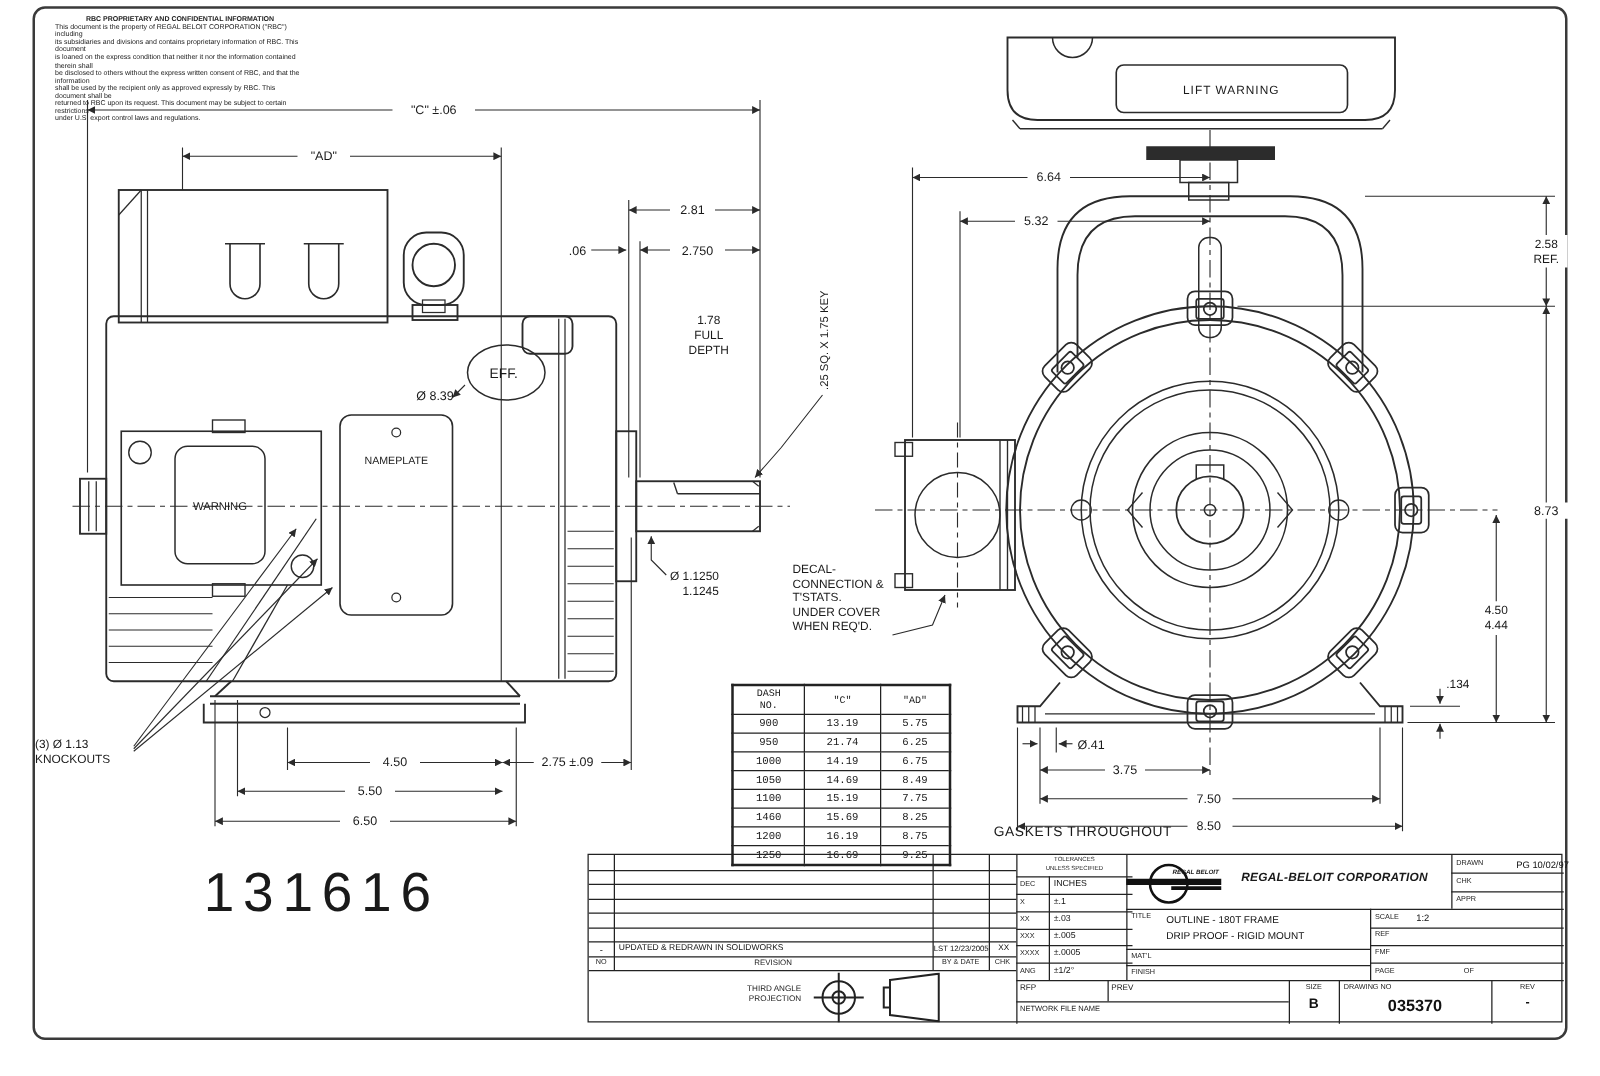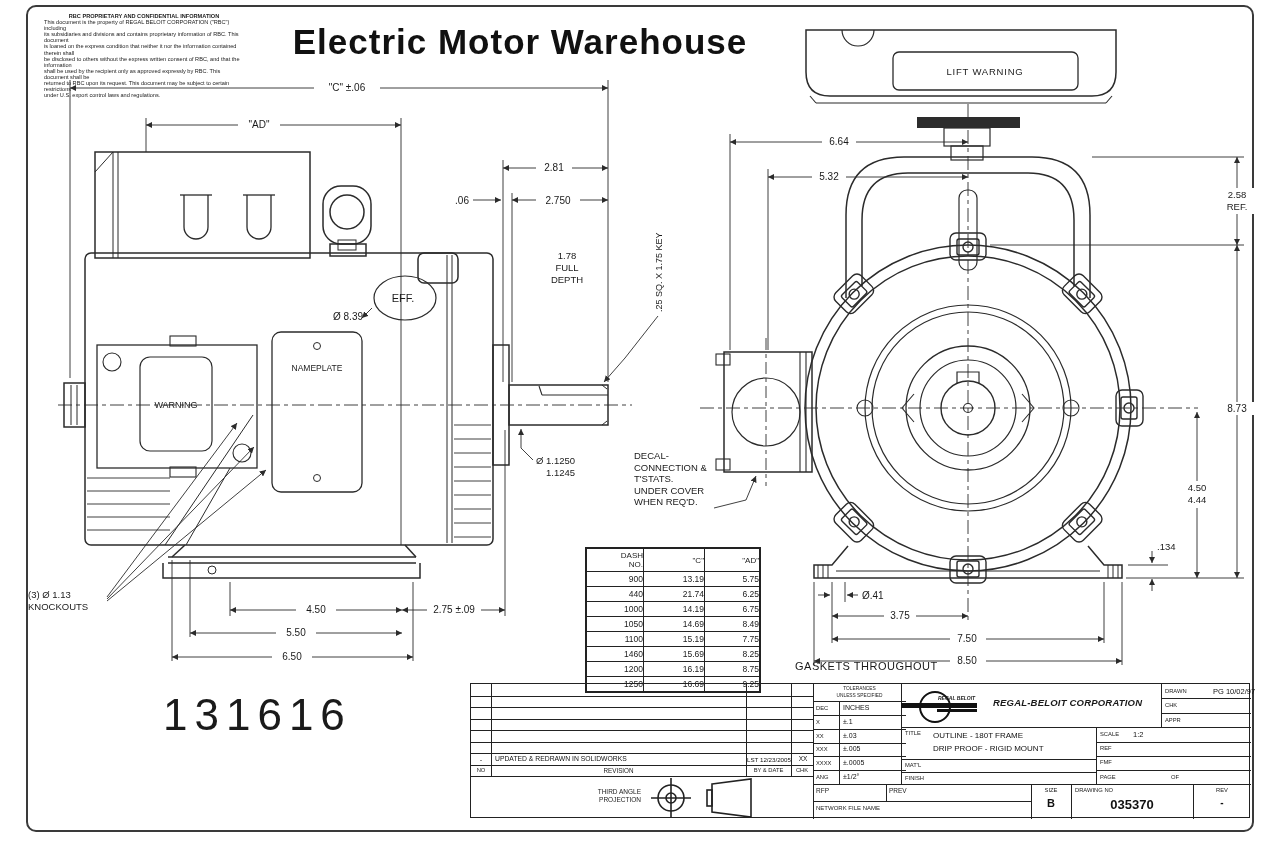--- a/index.html
+++ b/index.html
@@ -11,22 +11,22 @@
   .prop{position:absolute;left:44px;top:13px;width:200px;font-size:5.6px;line-height:6.1px;color:#222;}
   .prop .c{text-align:center;font-weight:bold;}
   .main-title{position:absolute;left:240px;top:22px;width:560px;text-align:center;
               font-size:35px;font-weight:bold;letter-spacing:1px;color:#111;}
   .part-no{position:absolute;left:163px;top:690px;font-size:44px;font-weight:normal;letter-spacing:7px;color:#1a1a1a;}
   .gaskets{position:absolute;left:795px;top:660px;font-size:11px;letter-spacing:.5px;color:#1a1a1a;}
   .decal{position:absolute;left:634px;top:450px;font-size:9.5px;line-height:11.5px;color:#1a1a1a;}
   svg text{font-family:"Liberation Sans","DejaVu Sans",sans-serif;fill:#1a1a1a;}
   
   .dash{position:absolute;left:585px;top:547px;border-collapse:collapse;}
-  .dash td,.dash th{border:1px solid #222;text-align:right;vertical-align:middle;
-                    font-weight:normal;padding:0;}
+  .dash td,.dash th{border:1px solid #222;text-align:center;vertical-align:middle;
+                    font-weight:normal;padding:0;font-family:Liberation Mono, monospace;}
   .dash th{font-size:8px;line-height:9px;height:22px;}
   .dash td{font-size:8.5px;height:14px;margin-top:28px;}
   .dash{border:2px solid #222;}
   .w1{width:56px}.w2{width:60px}.w3{width:54px}
   
   .tblock{position:absolute;left:470px;top:683px;width:780px;height:135px;
           border:1.5px solid #222;box-sizing:border-box;font-size:7px;}
   .tblock .vl{position:absolute;width:1px;background:#222;}
   .tblock .hl{position:absolute;height:1px;background:#222;}
   .tblock .lbl{position:absolute;font-size:5.8px;color:#222;white-space:nowrap;}
@@ -48,21 +48,20 @@
     <div class="c">RBC PROPRIETARY AND CONFIDENTIAL INFORMATION</div>
     <div>This document is the property of REGAL BELOIT CORPORATION ("RBC") including</div>
     <div>its subsidiaries and divisions and contains proprietary information of RBC. This document</div>
     <div>is loaned on the express condition that neither it nor the information contained therein shall</div>
     <div>be disclosed to others without the express written consent of RBC, and that the information</div>
     <div>shall be used by the recipient only as approved expressly by RBC. This document shall be</div>
     <div>returned to RBC upon its request. This document may be subject to certain restrictions</div>
     <div>under U.S. export control laws and regulations.</div>
   </div>
 
-  <div class="main-title">Electric Motor Warehouse</div>
   <div class="part-no">131616</div>
   <div class="gaskets">GASKETS THROUGHOUT</div>
 
   <div class="decal">
     <div>DECAL-</div>
     <div>CONNECTION &amp;</div>
     <div>T'STATS.</div>
     <div>UNDER COVER</div>
     <div>WHEN REQ'D.</div>
   </div>
@@ -329,21 +328,21 @@
       <th class="w1"><span>DASH</span><br><span>NO.</span></th>
       <th class="w2">"C"</th>
       <th class="w3">"AD"</th>
     </tr>
     <tr>
           <td>900</td>
           <td>13.19</td>
           <td>5.75</td>
         </tr>
     <tr>
-          <td>440</td>
+          <td>950</td>
           <td>21.74</td>
           <td>6.25</td>
         </tr>
     <tr>
           <td>1000</td>
           <td>14.19</td>
           <td>6.75</td>
         </tr>
     <tr>
           <td>1050</td>

